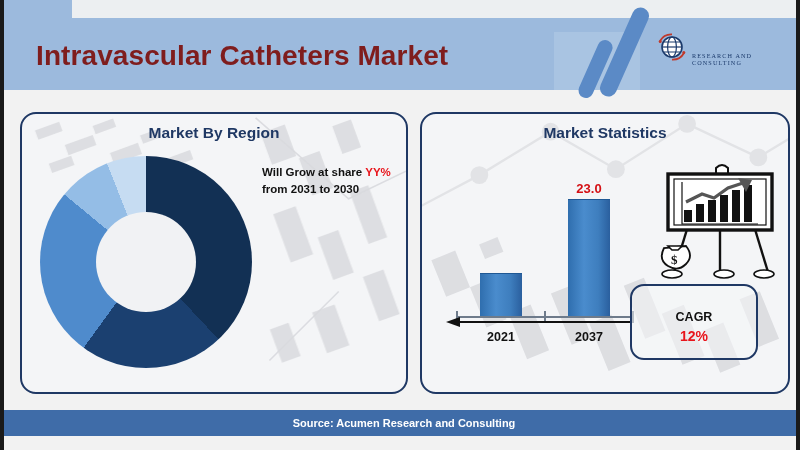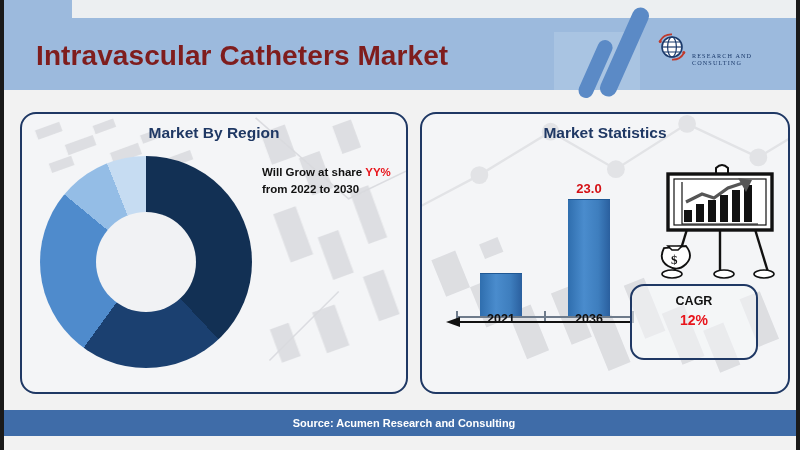--- a/index.html
+++ b/index.html
@@ -51,31 +51,31 @@
   .facts .blk{color:#111;font-weight:bold;}
   .fact-block{margin-bottom:16px;}
 
   
   .bars{position:absolute;left:34px;top:56px;width:190px;height:190px;}
   .axis{position:absolute;left:0;bottom:42px;width:178px;height:2px;background:#6e7b8b;}
   .tick{position:absolute;bottom:37px;width:2px;height:12px;background:#6e7b8b;}
   .bar{position:absolute;bottom:44px;width:42px;
        background:linear-gradient(90deg,#2f6eae 0%,#4a8ccd 38%,#3e7ebe 72%,#2a5f9e 100%);
        border-top:1px solid #1f5894;}
-  .bar-label{position:absolute;bottom:34px;width:60px;text-align:center;font-size:12.5px;
+  .bar-label{position:absolute;bottom:16px;width:60px;text-align:center;font-size:12.5px;
              font-weight:bold;color:#111;}
   .bar-value{position:absolute;width:60px;text-align:center;font-size:13px;font-weight:bold;color:#d40f14;}
 
   
   .easel{position:absolute;left:236px;top:42px;width:122px;height:128px;}
 
   
   .cagr-box{position:absolute;left:208px;top:170px;width:128px;height:76px;border:2px solid #1f3864;
             border-radius:14px;background:rgba(244,245,247,.55);box-sizing:border-box;text-align:center;}
-  .cagr-t{font-size:12.5px;font-weight:bold;color:#111;margin-top:8px;}
+  .cagr-t{font-size:12.5px;font-weight:bold;color:#111;margin-top:24px;}
   .cagr-v{font-size:14px;font-weight:bold;color:#e8141b;margin-top:4px;}
   .cagr-r{font-size:12.5px;font-weight:bold;color:#111;margin-top:4px;}
   .cagr-arrow{position:absolute;left:22px;top:202px;width:190px;height:12px;}
 
   
   .footer-band{position:absolute;left:0;top:410px;width:800px;height:26px;background:#3f6ca8;}
   .footer-text{position:absolute;left:0;top:410px;width:800px;height:26px;line-height:26px;
                text-align:center;font-size:11px;font-weight:bold;color:#fff;}
   .bottom-white{position:absolute;left:0;top:436px;width:800px;height:14px;background:#f2f2f2;}
 </style>
@@ -141,21 +141,21 @@
 
     <div class="panel-title">Market By Region</div>
 
     <div class="donut-wrap">
       <div class="donut" id="donut" style="background: conic-gradient(rgb(18, 48, 84) 0deg, rgb(18, 48, 84) 136.8deg, rgb(27, 64, 112) 136.8deg, rgb(27, 64, 112) 216deg, rgb(79, 139, 204) 216deg, rgb(79, 139, 204) 309.6deg, rgb(148, 189, 230) 309.6deg, rgb(148, 189, 230) 338.4deg, rgb(198, 220, 242) 338.4deg, rgb(198, 220, 242) 360deg);"></div>
       <div class="donut-hole"></div>
     </div>
 
     <div class="facts">
       <div class="fact-block">
-        <span class="blk">Will Grow at share </span><span class="red">YY%</span><span class="blk"> from 2022 to 2030</span>
+        <span class="blk">Will Grow at share </span><span class="red">YY%</span><span class="blk"> from 2031 to 2030</span>
       </div>
     </div>
   </div>
 
   <div class="panel panel-right">
 
     <svg class="wm" viewBox="0 0 370 282" preserveAspectRatio="none">
       <g stroke="#e2e3e6" stroke-width="2.4" fill="none">
         <path d="M-6 96 L58 62 L130 18 L196 56 L268 10 L340 44 L376 22"></path>
       </g>
@@ -187,21 +187,21 @@
       <div class="tick" style="left:0px"></div>
       <div class="tick" style="left:88px"></div>
       <div class="tick" style="left:176px"></div>
 
       <div class="bar" id="bar0" style="left: 24px; height: 42.24px;"></div>
       <div class="bar" id="bar1" style="left: 112px; height: 116.16px;"></div>
 
       <div class="bar-value" id="val1" style="left: 103px; bottom: 164.16px;">23.0</div>
 
       <div class="bar-label" style="left:15px" id="lab0">2021</div>
-      <div class="bar-label" style="left:103px" id="lab1">2036</div>
+      <div class="bar-label" style="left:103px" id="lab1">2037</div>
     </div>
 
     <svg class="easel" viewBox="0 0 122 128">
       <g stroke="#111" stroke-width="2.4" fill="none">
         <path d="M30 70 L16 116"></path>
           <path d="M96 70 L110 116"></path>
           <path d="M62 70 L62 114"></path>
       </g>
       <path d="M58 12 q6 -6 12 0 l0 6 l-12 0 z" fill="#fff" stroke="#111" stroke-width="2"></path>
       <rect x="10" y="18" width="104" height="56" fill="#fff" stroke="#111" stroke-width="3.4"></rect>

